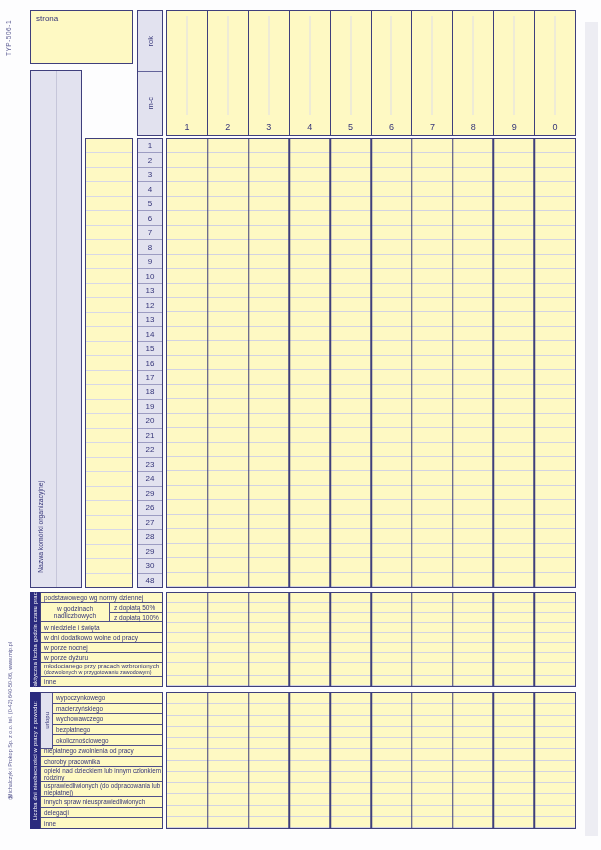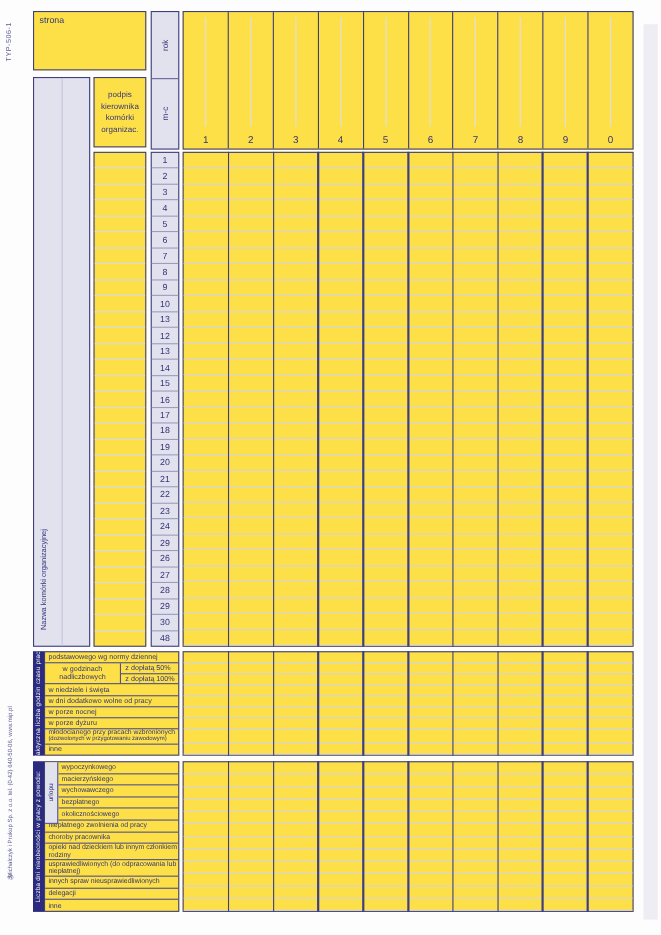--- a/index.html
+++ b/index.html
@@ -1,18 +1,18 @@
 <!DOCTYPE html>
 <html><head>
 <meta charset="utf-8">
 <style>
   html,body{margin:0;padding:0;background:#ffffff;}
   .canvas{position:relative;width:601px;height:850px;background:#fdfdfe;overflow:hidden;
           font-family:"Liberation Sans",sans-serif;color:#343478;}
-  .box{position:absolute;border:1.5px solid #3f3f7c;box-sizing:border-box;background:#fde047;}
+  .box{position:absolute;border:1.5px solid #3f3f7c;box-sizing:border-box;background:#fef9c3;}
   .lav{background:#e2e2ef;}
   .vtext{writing-mode:vertical-rl;transform:rotate(180deg);white-space:nowrap;}
   .vm{position:absolute;writing-mode:vertical-rl;transform:rotate(180deg);white-space:nowrap;color:#5e5e94;}
   .vm.typ{left:5px;top:20px;font-size:6.5px;letter-spacing:0.5px;}
   .vm.imprint{left:6px;top:642px;font-size:5.5px;}
   .right-strip{position:absolute;left:585px;top:22px;width:13px;height:814px;background:#ededf3;}
 
   .strona{left:30px;top:10px;width:103px;height:54px;padding:3px 5px;font-size:8px;}
   .rokmc{left:137px;top:10px;width:26px;height:126px;display:flex;flex-direction:column;}
   .rokmc .rok{height:60px;border-bottom:1px solid #63639a;display:flex;align-items:center;justify-content:center;}
@@ -138,23 +138,20 @@
         <div class="hmid"></div>
         <div class="hnum">0</div>
       </div>
     </div>
 
   <div class="box lav nazwa">
     <div class="nazwa-divider"></div>
     <span class="vtext nazwa-label">Nazwa komórki organizacyjnej</span>
   </div>
 
-  <div class="box podpis">
-    <span>podpis kierownika komórki organizac.</span>
-  </div>
   <div class="box podpis-rows">
       <div class="prow"></div>
       <div class="prow"></div>
       <div class="prow"></div>
       <div class="prow"></div>
       <div class="prow"></div>
       <div class="prow"></div>
       <div class="prow"></div>
       <div class="prow"></div>
       <div class="prow"></div>

